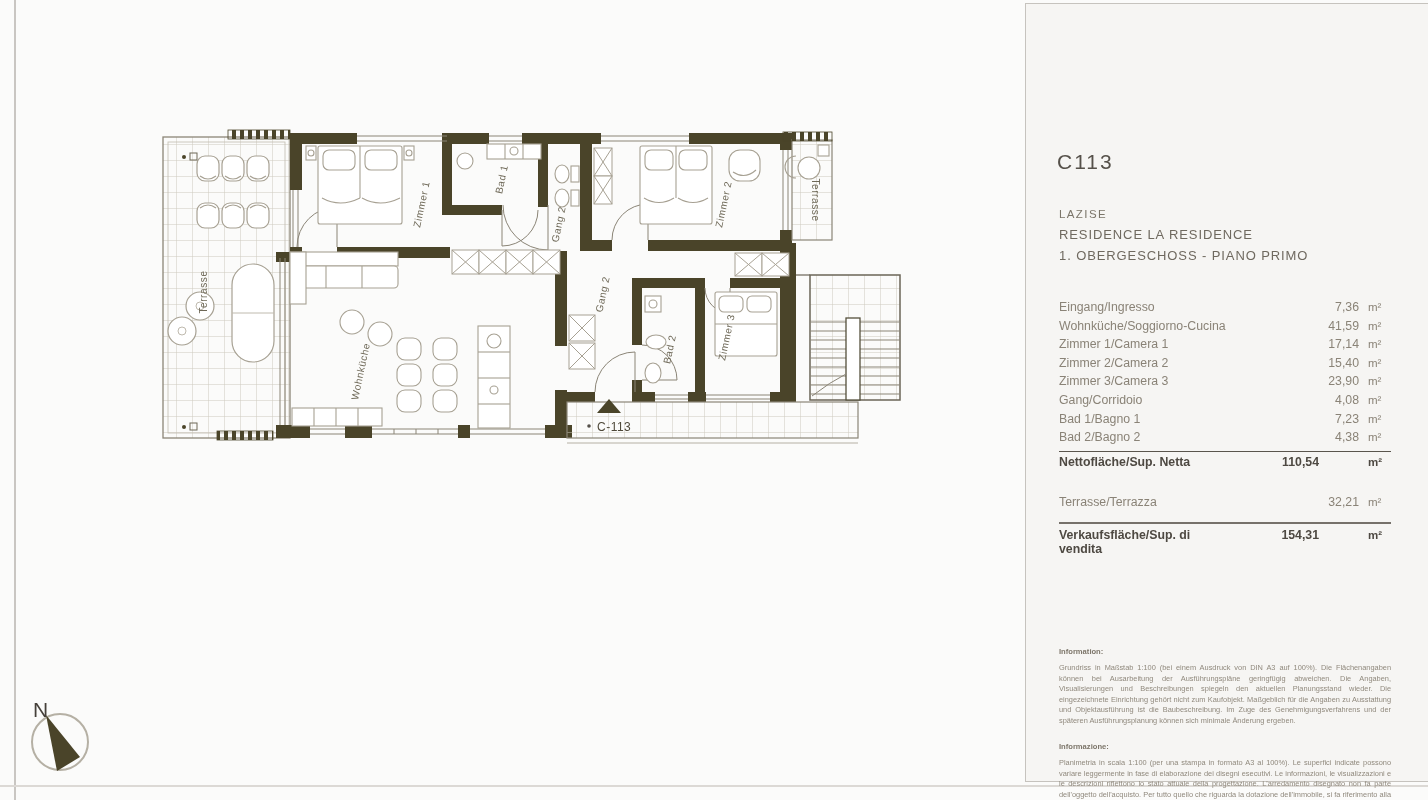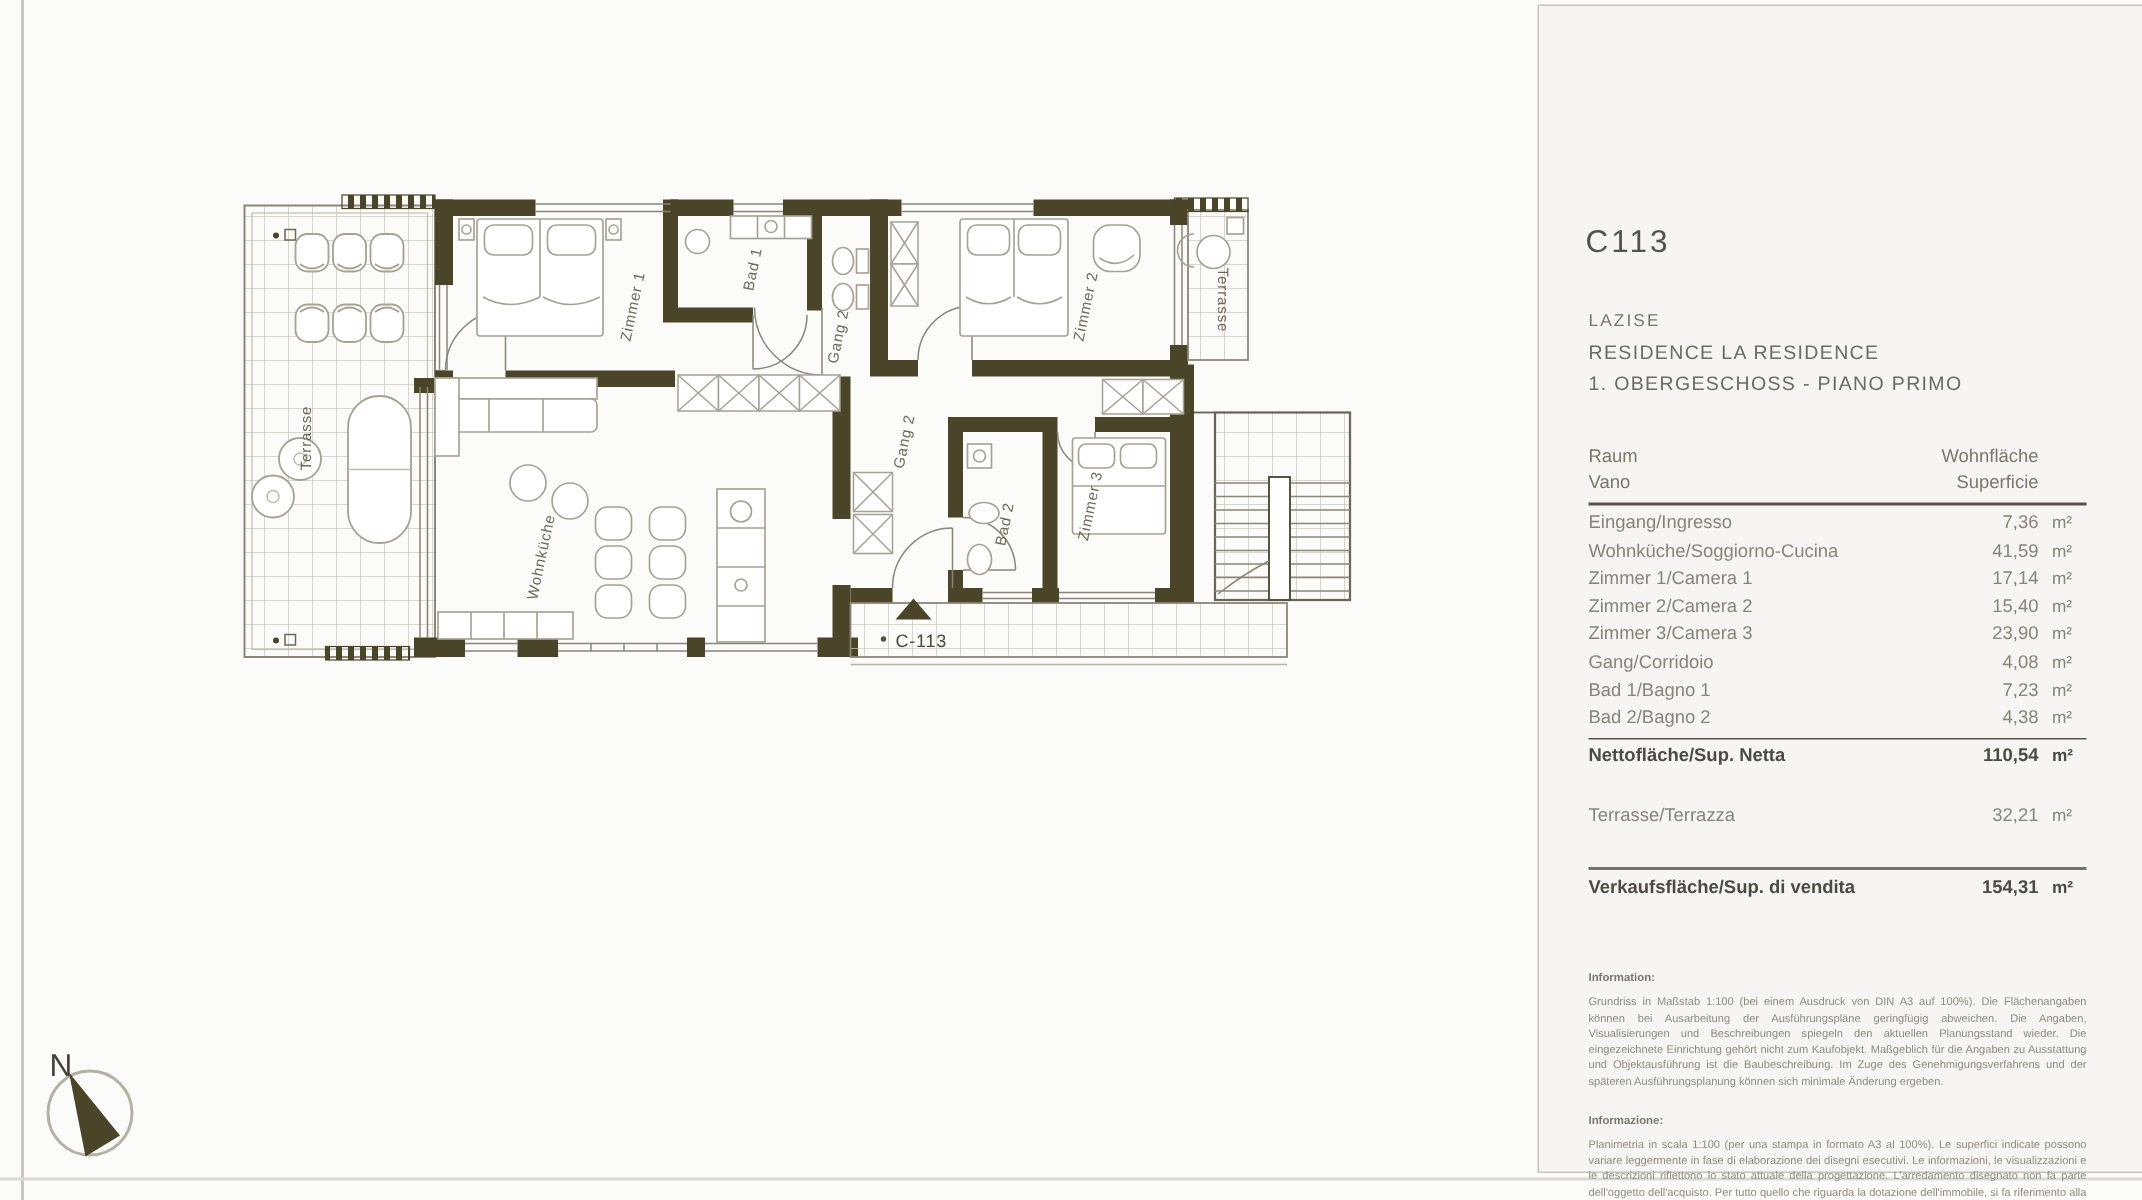--- a/index.html
+++ b/index.html
@@ -30,27 +30,27 @@
   .thead{display:flex;justify-content:space-between;align-items:flex-end;
          padding-bottom:5px;border-bottom:2px solid#5a554d;color:#7d7669;}
   .thead .hl div{line-height:17px;}
   .thead .hr{text-align:right;padding-right:32px;}
   .thead .hr div{line-height:17px;}
   .trow{display:flex;align-items:baseline;height:18.6px;}
   .trow .lbl{flex:1;}
   .trow .val{width:62px;text-align:right;}
   .trow .unit{width:32px;text-align:left;padding-left:9px;box-sizing:border-box;font-size:11.5px;}
   .tbody{padding-top:4px;}
-  .sumrow{display:flex;align-items:baseline;height:21px;font-weight:bold;color:#4e4942;}
+  .sumrow{display:flex;align-items:baseline;height:21px;font-weight:bold;color:#4e4942;gap:40px;}
   .sumrow .lbl{flex:1;}
   .sumrow .val{width:62px;text-align:right;}
   .sumrow .unit{width:32px;text-align:left;padding-left:9px;box-sizing:border-box;font-size:11.5px;}
   .net-border{border-top:1.5px solid #5a554d;margin-top:2px;padding-top:3px;}
   .terr-block{margin-top:19px;}
-  .total-border{border-top:2.5px solid #76716a;margin-top:24px;padding-top:4px;}
+  .total-border{border-top:2.5px solid #76716a;margin-top:9px;padding-top:4px;}
 
   .info{position:absolute;left:33px;top:627px;width:332px;color:#90897d;}
   .info h4{margin:16px 0 7px 0;font-size:7.6px;font-weight:bold;color:#7d766a;}
   .info p{margin:0 0 13px 0;font-size:7.4px;line-height:1.42;text-align:justify;}
 
   svg text{font-family:"Liberation Sans", sans-serif;}
   .plan-label{fill:#6e6857;font-size:10px;letter-spacing:0.6px;}
   .unit-label{fill:#4e4839;font-size:12px;letter-spacing:0.5px;}
   .north-label{fill:#45403a;font-size:21px;}
 </style>
@@ -336,30 +336,20 @@
 </svg>
 </div>
 
 <div class="panel">
   <div class="code">C113</div>
   <div class="loc">LAZISE</div>
   <div class="res">RESIDENCE LA RESIDENCE</div>
   <div class="floor">1. OBERGESCHOSS - PIANO PRIMO</div>
 
   <div class="area-table">
-    <div class="thead">
-      <div class="hl">
-        <div>Raum</div>
-        <div>Vano</div>
-      </div>
-      <div class="hr">
-        <div>Wohnfläche</div>
-        <div>Superficie</div>
-      </div>
-    </div>
 
     <div class="tbody">
       <div class="trow">
         <span class="lbl">Eingang/Ingresso</span>
         <span class="val">7,36</span>
         <span class="unit">m²</span>
       </div>
       <div class="trow">
         <span class="lbl">Wohnküche/Soggiorno-Cucina</span>
         <span class="val">41,59</span>

